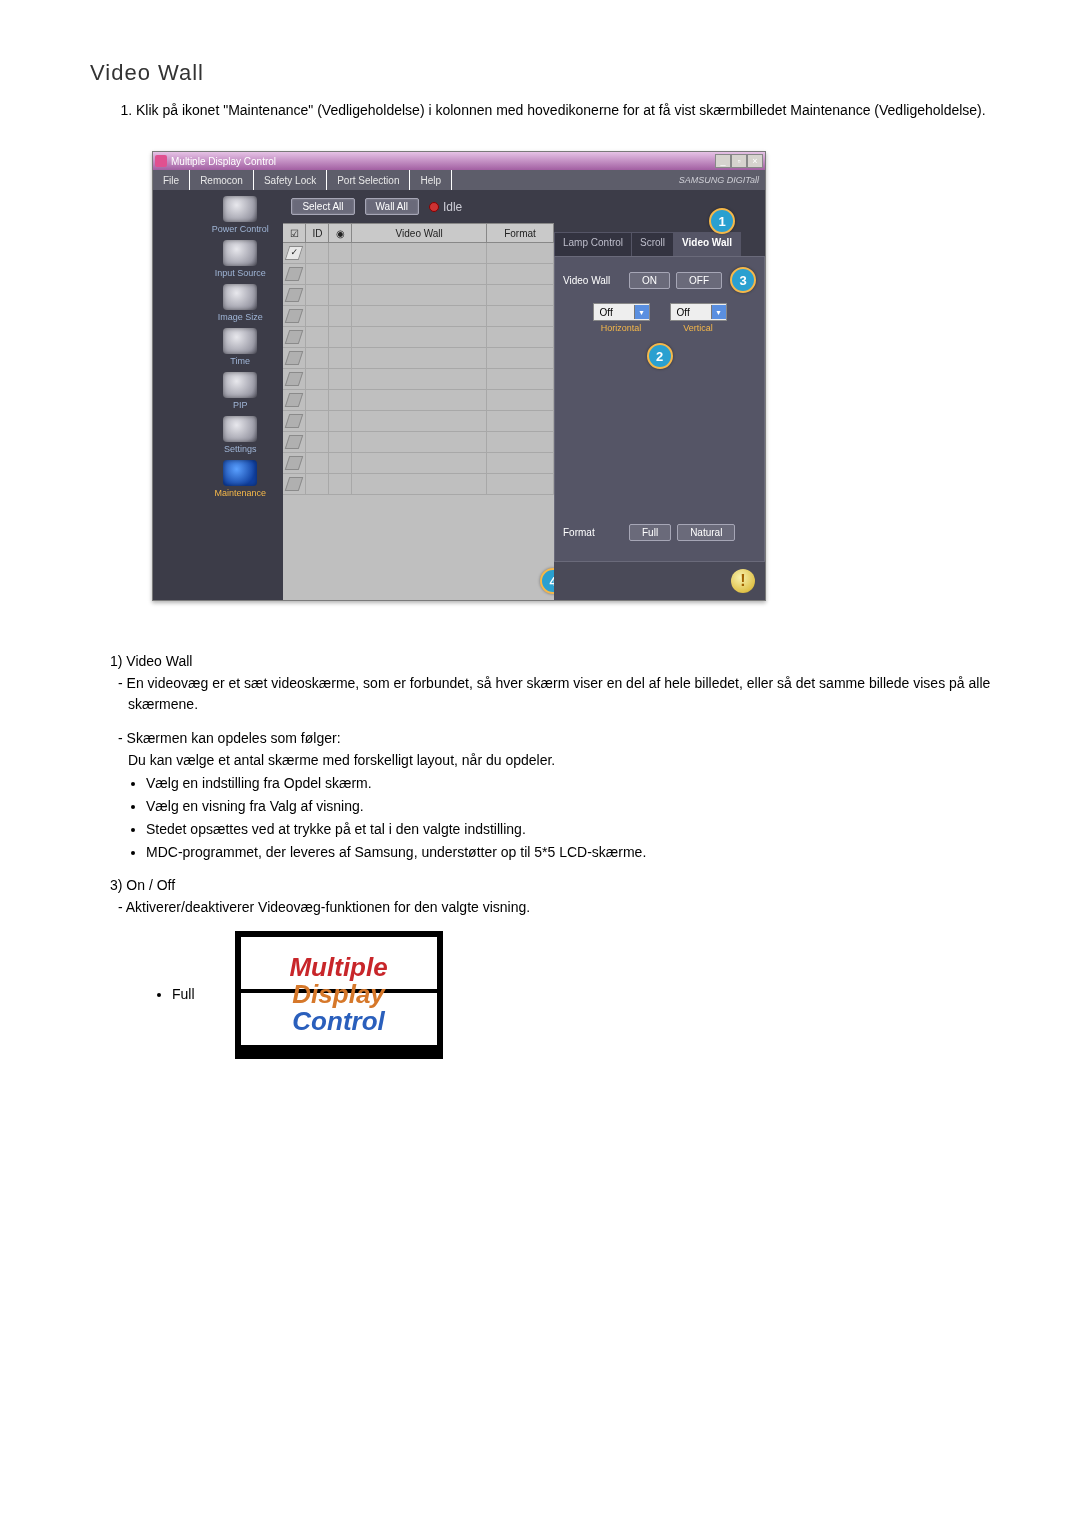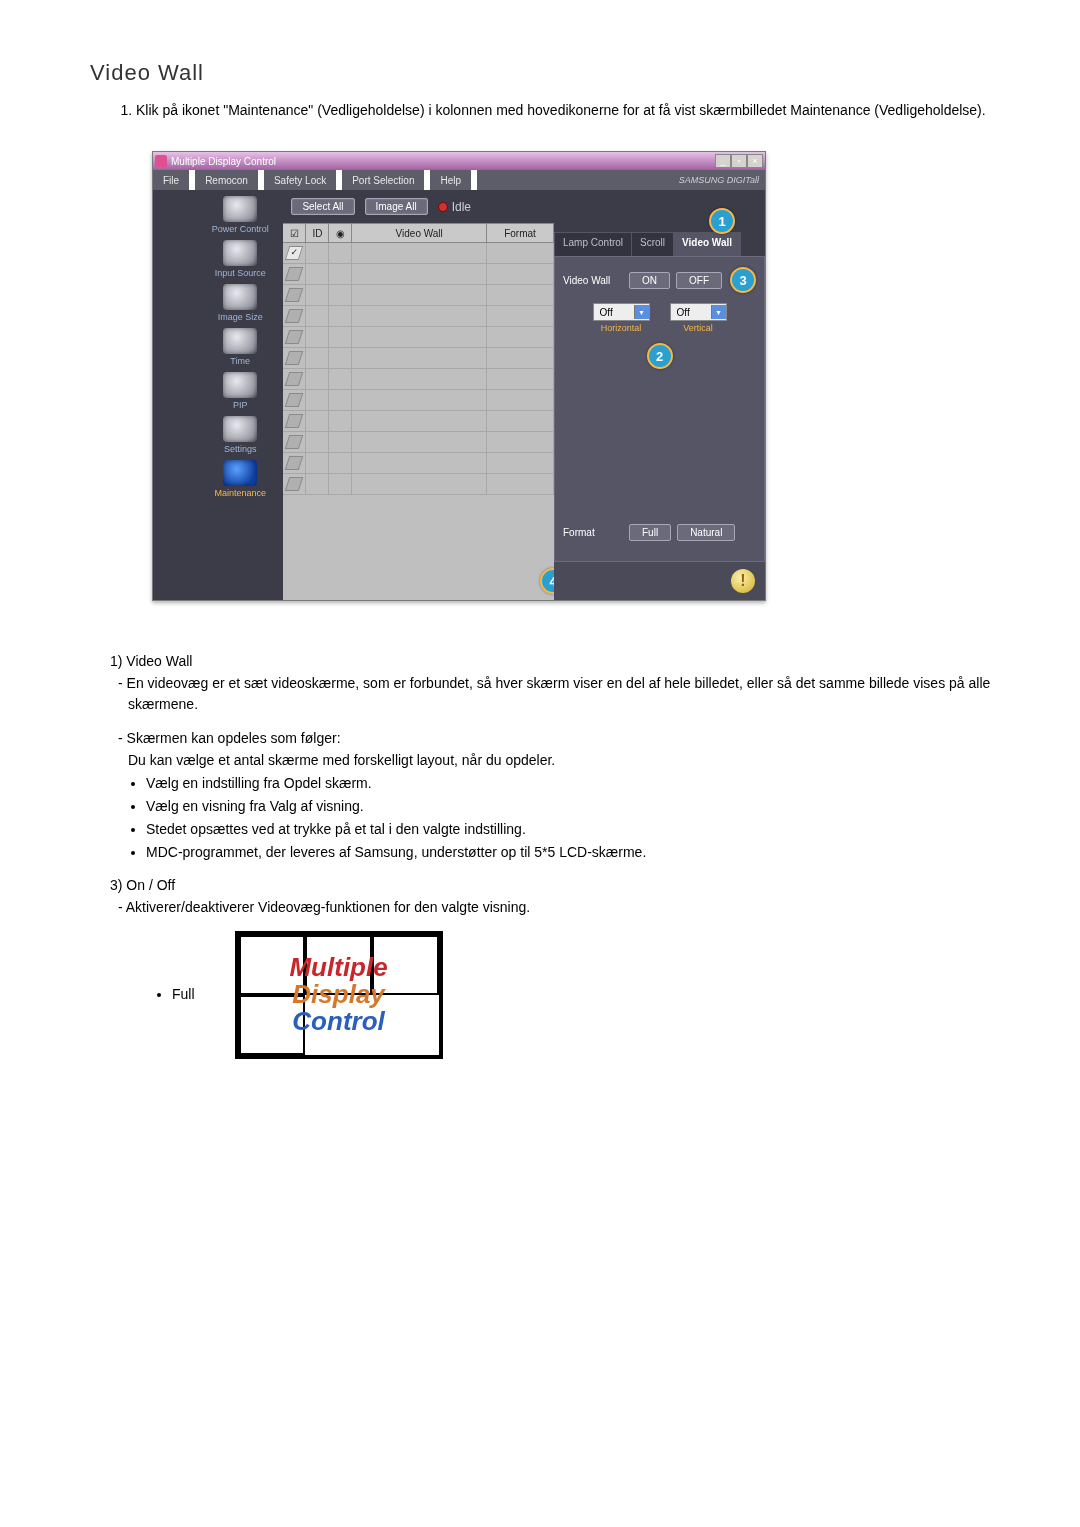--- a/index.html
+++ b/index.html
@@ -65,21 +65,21 @@
     background: #5d5d6a;
     height: 20px;
     align-items:center;
     font-size: 10px;
     color: #e8e8e8;
   }
   .menu-item {
     padding: 0 10px;
     height: 100%;
     display:flex; align-items:center;
-    border-right: 6px solid #ffffff;
+    border-right: 1px solid #ffffff;
   }
   .menu-bar .brand {
     margin-left: auto;
     padding: 0 6px;
     font-size: 9px;
     color: #cfcfd6;
     font-style: italic;
   }
   .work-area {
     display:flex;
@@ -280,21 +280,21 @@
   
   .fmt-row {
     display:flex; align-items:center; gap:40px;
     margin: 12px 0 0 46px;
   }
   .fmt-bullet { list-style: disc; display:list-item; margin-left: 16px; }
   .fmt-fig {
     width: 200px; height: 120px;
     border: 4px solid #000;
     display:grid;
-    grid-template-columns: 1fr 1fr 1fr;
+    grid-template-columns: 1fr;
     grid-template-rows: 1fr 1fr;
     position:relative;
     background:#fff;
   }
   .fmt-fig .cell { border: 2px solid #000; }
   .fmt-fig .ov {
     position:absolute; inset:0;
     display:flex; align-items:center; justify-content:center;
     flex-direction:column;
     font-size: 26px; font-weight:bold; font-style:italic;
@@ -365,21 +365,21 @@
           </div>
           <div class="sb-item">
             <div class="sb-icon maint"></div>
             <div class="sb-label active">Maintenance</div>
           </div>
         </div>
 
         <div class="mid-col">
           <div class="mid-top">
             <div class="chip">Select All</div>
-            <div class="chip">Image All</div>
+            <div class="chip">Wall All</div>
             <div class="idle">
               <div class="idle-dot"></div>
               <span>Idle</span>
             </div>
           </div>
           <div class="grid-head">
             <div class="gh-cell gc-chk">☑</div>
             <div class="gh-cell gc-id">ID</div>
             <div class="gh-cell gc-st">◉</div>
             <div class="gh-cell gc-vw">Video Wall</div>

